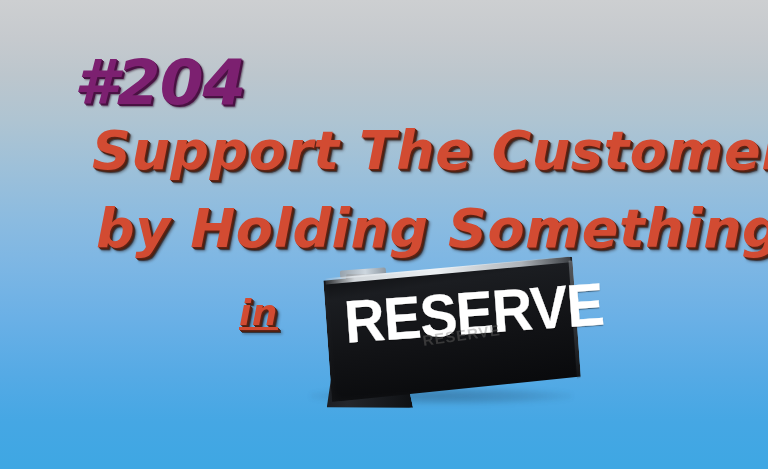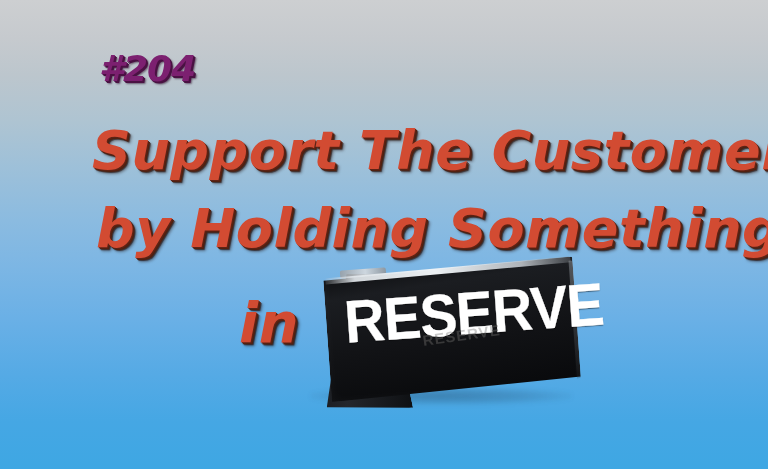--- a/index.html
+++ b/index.html
@@ -24,24 +24,24 @@
       #55aae5 80%,
       #45a7e4 90%,
       #3ea7e3 100%);
     font-family: "DejaVu Sans", sans-serif;
     -webkit-font-smoothing: antialiased;
   }
 
   
   .issue-number {
     position: absolute;
-    left: 99px;
+    left: 74px;
     top: 51px;
     font-family: "DejaVu Sans", sans-serif;
-    font-size: 36px;
+    font-size: 63px;
     font-weight: bold;
     font-style: italic;
     letter-spacing: -1px;
     color: #7c2070;
     text-shadow:
       1px 1px 0 #4a1243,
       2px 2px 0 #4a1243,
       3px 3px 2px rgba(40,10,36,0.55);
     white-space: nowrap;
     line-height: 1;
@@ -69,22 +69,23 @@
   }
   .headline-line-2 {
     left: 96px;
     top: 202px;
     font-size: 54px;
     letter-spacing: 0.5px;
   }
   .headline-line-3 {
     left: 239px;
     top: 295px;
-    font-size: 56px;
+    font-size: 36px;
     letter-spacing: 0.5px;
+    text-decoration: underline;
   }
 
   
   #sign-wrap {
     position: absolute;
     left: 296px;
     top: 266px;
     width: 290px;
     height: 155px;
   }

